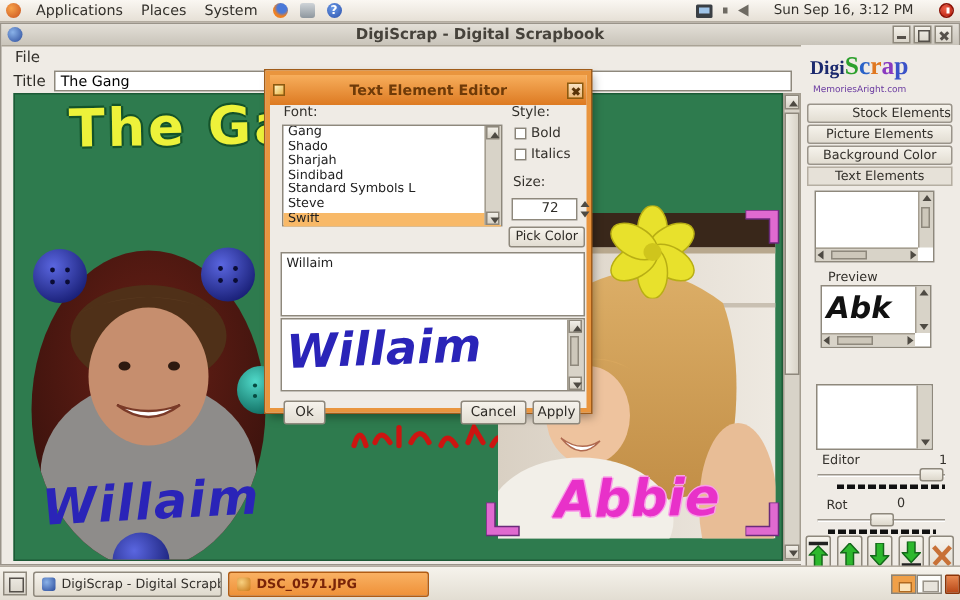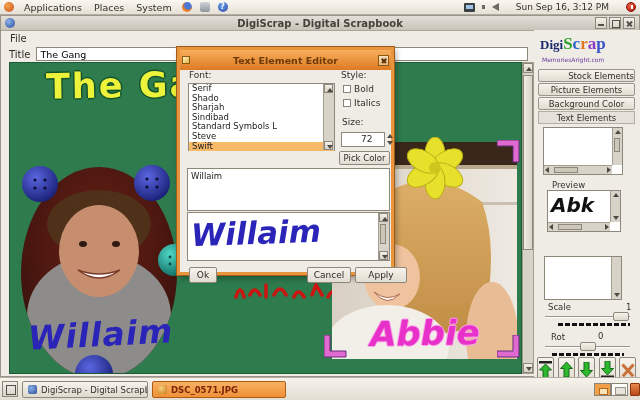--- a/index.html
+++ b/index.html
@@ -367,21 +367,21 @@
         </span>
       </div>
 
 
       <div class="white-box" style="left:10px; top:226px; width:78px; height:44px;">
         <span class="mini-vscroll">
           <i class="tri-down" style="left:1.5px; top:auto; bottom:2px;"></i>
         </span>
       </div>
 
-      <span class="slider-label" style="left:14px; top:272px;">Scale</span>
+      <span class="slider-label" style="left:14px; top:272px;">Editor</span>
       <span class="slider-label" style="left:92px; top:272px;">1</span>
       <div class="slider" style="top:282px;">
         <span class="groove"></span>
         <span class="handle" style="left:68px;"></span>
       </div>
       <div class="ticks" style="top:293px;"></div>
 
       <span class="slider-label" style="left:17px; top:302px;">Rot</span>
       <span class="slider-label" style="left:64px; top:301px;">0</span>
       <div class="slider" style="top:312px;">
@@ -423,21 +423,21 @@
   <div id="dialog">
     <div id="dlg-titlebar">
       <span class="dlg-icon"></span>
       <span id="dlg-title">Text Element Editor</span>
       <span id="dlg-close"></span>
     </div>
     <div id="dlg-body">
       <span class="dlg-label" style="left:9px; top:7px;">Font:</span>
 
       <div id="font-list">
-        <div class="fli">Serif</div>
+        <div class="fli">Gang</div>
         <div class="fli">Shado</div>
         <div class="fli">Sharjah</div>
         <div class="fli">Sindibad</div>
         <div class="fli">Standard Symbols L</div>
         <div class="fli">Steve</div>
         <div class="fli sel">Swift</div>
         <span id="font-vscroll">
           <span class="sb-arrow" style="top:0; left:0; width:9px; height:9px;">
               <i class="tri-up" style="left:1.5px; top:2.5px;"></i>
             </span>
@@ -474,21 +474,21 @@
             </span>
           <span class="mini-thumb-v" style="left:1px; top:11px; height:20px;"></span>
           <span class="sb-arrow" style="bottom:0; top:auto; left:0; width:9px; height:9px;">
               <i class="tri-down" style="left:1.5px; top:2.5px;"></i>
             </span>
         </span>
       </div>
 
       <div class="dlg-btn" style="left:9px; top:204px; width:28px;">Ok</div>
       <div class="dlg-btn" style="left:127px; top:204px; width:44px;">Cancel</div>
-      <div class="dlg-btn" style="left:175px; top:204px; width:52px;">Apply</div>
+      <div class="dlg-btn" style="left:175px; top:204px; width:32px;">Apply</div>
     </div>
   </div>
 
   <div id="taskbar">
     <span id="showdesk"></span>
     <span class="taskbtn" style="left:22px; width:126px;">
       <span class="task-icon ticon-blue"></span>
       <span>DigiScrap - Digital Scrapbook</span>
     </span>
     <span class="taskbtn active" style="left:152px; width:134px;">

